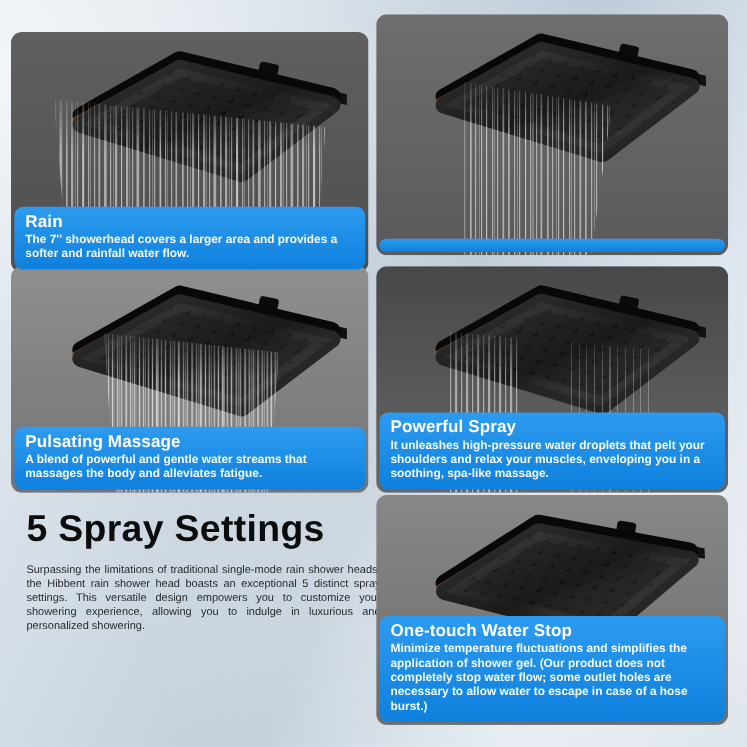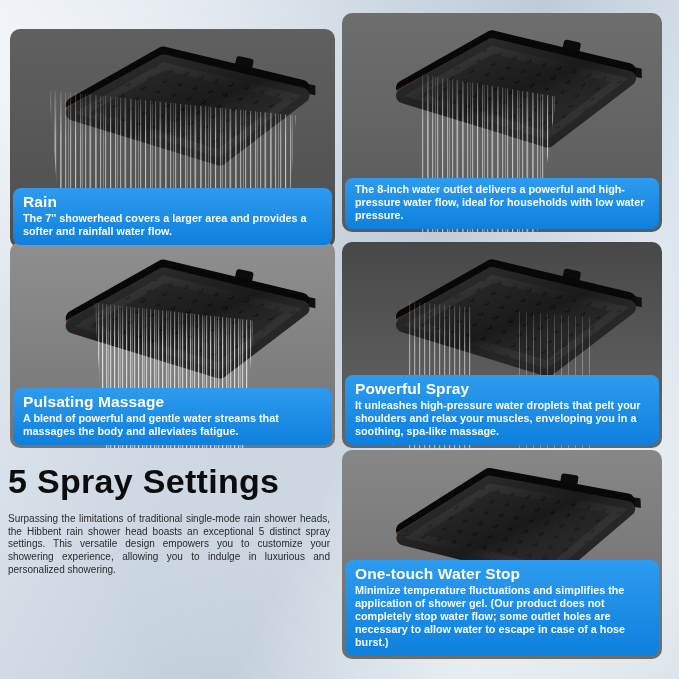--- a/index.html
+++ b/index.html
@@ -60,21 +60,21 @@
     background:linear-gradient(180deg,#2d9bef,#0e80dd);
     color:#fff;z-index:3;
   }
   .caption h3{margin:0 0 1px;font-size:15.5px;font-weight:bold;letter-spacing:.1px;}
   .caption p{margin:0;font-size:10.8px;line-height:1.2;font-weight:bold;opacity:.97;}
   #panel-1{left:10px;top:29px;width:325px;height:219px;}
   #panel-2{left:342px;top:13px;width:320px;height:219px;}
   #panel-3{left:10px;top:242px;width:325px;height:206px;}
   #panel-4{left:342px;top:242px;width:320px;height:206px;}
   #panel-5{left:342px;top:450px;width:320px;height:209px;}
-  .textblock{position:absolute;left:8px;top:462px;width:322px;}
+  .textblock{position:absolute;left:24px;top:462px;width:322px;}
   .textblock h2{margin:0 0 12px;font-size:34px;font-weight:800;color:#0c0c0c;letter-spacing:.3px;}
   .textblock p{margin:0;font-size:10px;line-height:1.27;color:#2a2a2a;text-align:justify;}
 </style>
 </head>
 <body>
 
 <div class="page">
 
   <figure class="panel" id="panel-1">
     <div class="photo-bg bg-a"></div>
@@ -126,21 +126,20 @@
       <linearGradient id="faceshade" x1="0" y1="0" x2="1" y2="1">
         <stop offset="0" stop-color="#ffffff" stop-opacity="0.10"></stop>
         <stop offset="0.5" stop-color="#ffffff" stop-opacity="0"></stop>
         <stop offset="1" stop-color="#000000" stop-opacity="0.25"></stop>
       </linearGradient>
     </defs>
   </svg>
 </div>
     <div class="water" data-water="center"></div>
     <figcaption class="caption">
-      <p>The 8-inch water outlet delivers a powerful and high-pressure water flow, ideal for households with low water pressure.</p>
     </figcaption>
   </figure>
 
   <figure class="panel" id="panel-4">
     <div class="photo-bg bg-d"></div>
     <div class="head-slot">
   <svg viewBox="0 0 320 160" xmlns="http://www.w3.org/2000/svg">
     <path d="M228 38 L306 56 L306 66 L240 52 Z" fill="#101010"></path>
     <rect x="224" y="27" width="18" height="13" rx="3" fill="#0b0b0b" transform="rotate(12 233 33)"></rect>
     <polygon points="58,76 150,24 292,58 208,122" fill="#080808" stroke="#080808" stroke-width="16" stroke-linejoin="round"></polygon>

